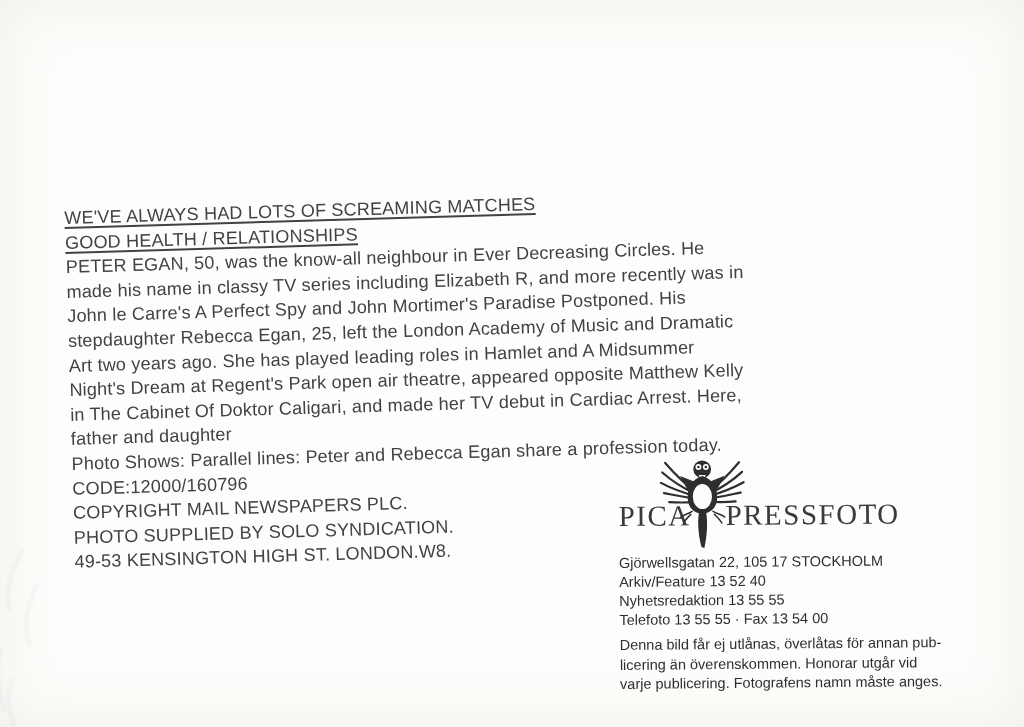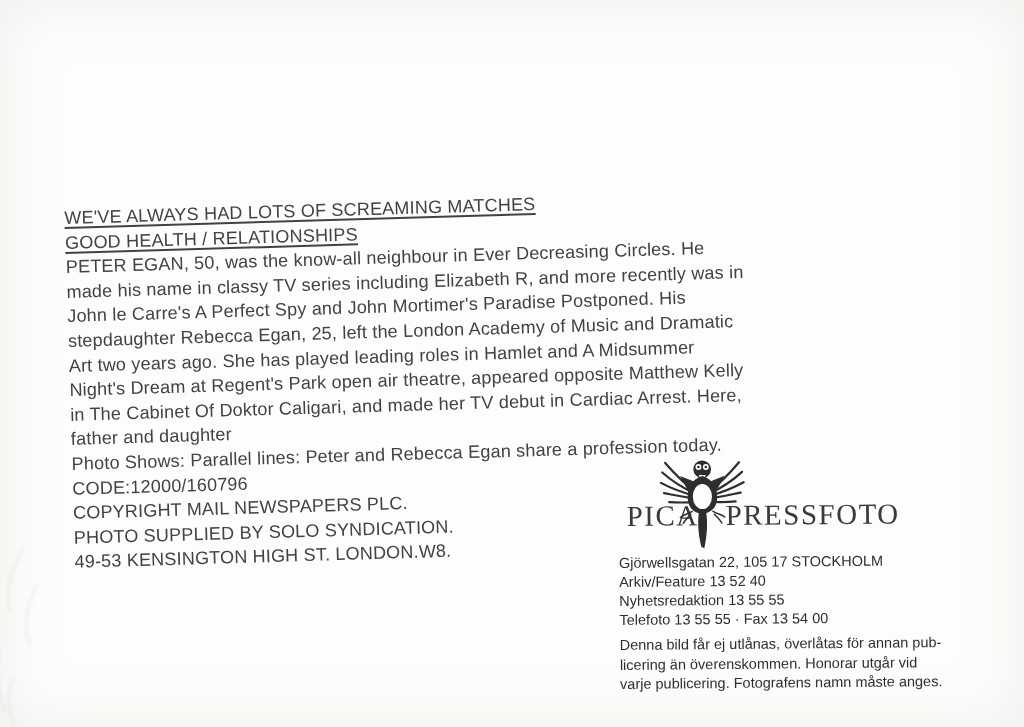--- a/index.html
+++ b/index.html
@@ -45,21 +45,21 @@
     color:#333;
   }
   .logo-text{
     position:absolute;
     font-family:"Liberation Serif", serif;
     font-size:29px;
     letter-spacing:1.5px;
     color:#3a3a3a;
     top:48px;
   }
-  .logo-text.pica{left:14px;}
+  .logo-text.pica{left:6px;}
   .logo-text.pressfoto{left:113px;}
   .bird{
     position:absolute;
     left:38px; top:4px;
     width:104px; height:96px;
   }
   .stamp-address{
     position:absolute;
     left:6px; top:102px;
     font-size:14.5px;

